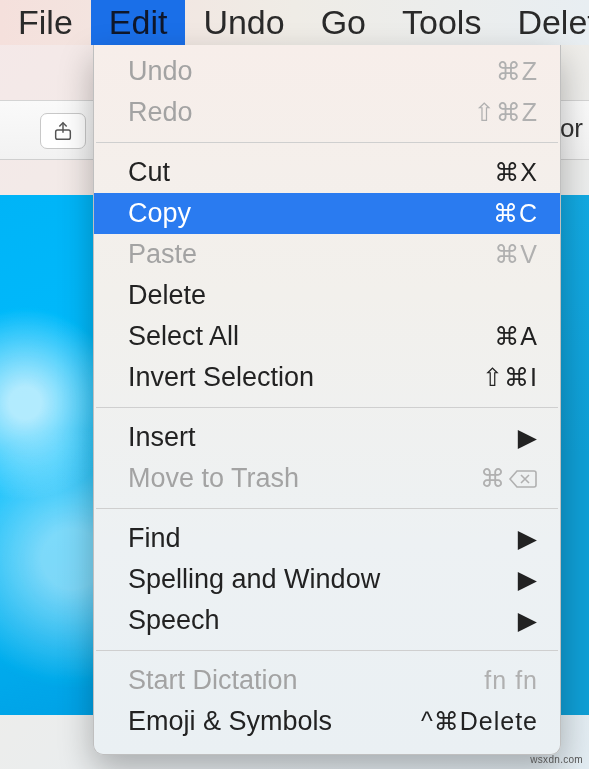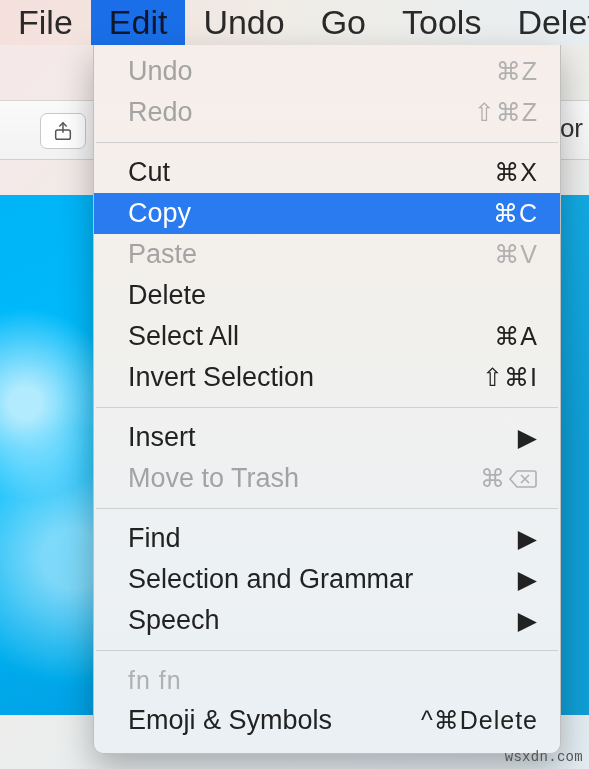--- a/index.html
+++ b/index.html
@@ -117,23 +117,23 @@
   }
   .delkey {
     display: inline-flex;
     align-items: center;
     margin-left: 2px;
   }
   .watermark {
     position: absolute;
     right: 6px;
     bottom: 4px;
-    font-size: 14px;
+    font-size: 10px;
     color: #555;
-    font-family: Liberation Mono, monospace;
+    font-family: Liberation Sans, sans-serif;
     letter-spacing: 0.3px;
   }
 </style>
 </head>
 <body>
 
 <div class="bg">
   <div class="toolbar-strip">
     <div class="toolbar-btn">
       <svg width="22" height="22" viewBox="0 0 24 24" fill="none" stroke="#555" stroke-width="1.6">
@@ -214,31 +214,32 @@
     </span>
   </div>
 
   <div class="menu-sep"></div>
 
   <div class="menu-item">
     <span>Find</span>
     <span class="shortcut submenu-arrow">▶</span>
   </div>
   <div class="menu-item">
-    <span>Selection and Grammar</span>
+    <span>Spelling and Window</span>
     <span class="shortcut submenu-arrow">▶</span>
   </div>
   <div class="menu-item">
     <span>Speech</span>
     <span class="shortcut submenu-arrow">▶</span>
   </div>
 
   <div class="menu-sep"></div>
 
   <div class="menu-item disabled">
+    <span>Start Dictation</span>
     <span class="shortcut">fn fn</span>
   </div>
   <div class="menu-item">
     <span>Emoji &amp; Symbols</span>
     <span class="shortcut">^⌘Delete</span>
   </div>
 
 </div>
 
 <div class="watermark">wsxdn.com</div>

